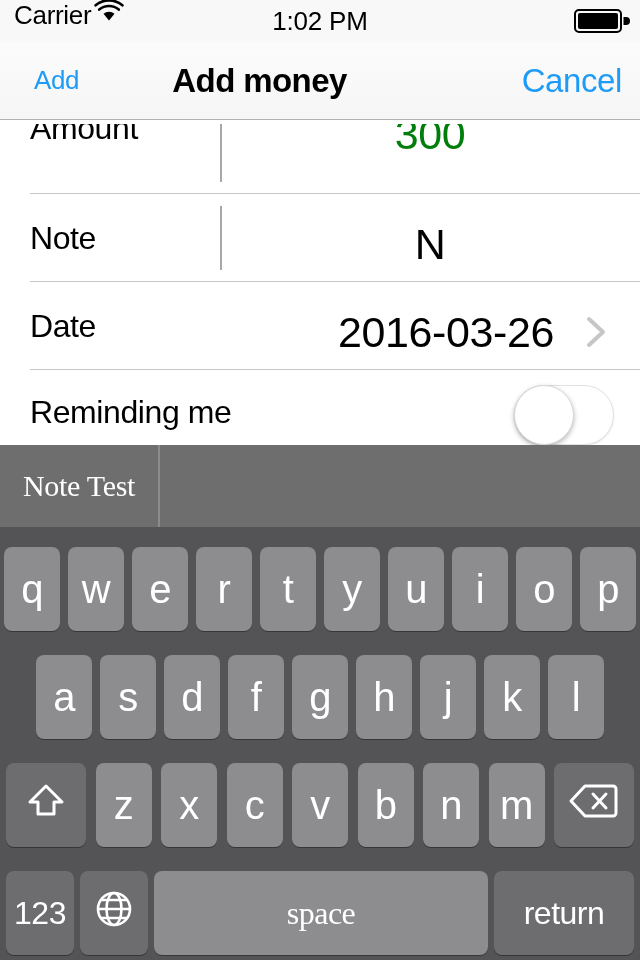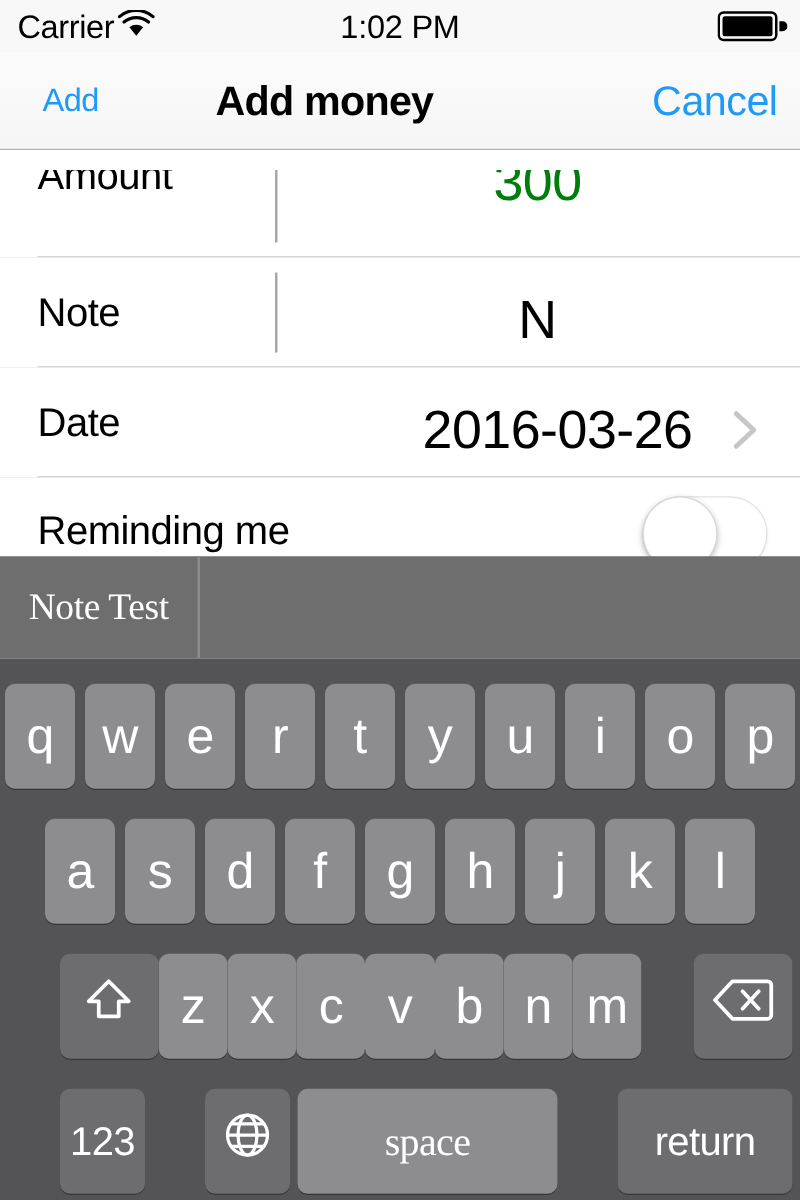--- a/index.html
+++ b/index.html
@@ -11,21 +11,21 @@
     overflow:hidden;
   }
   #screen { position:relative; width:640px; height:960px; overflow:hidden; }
 
   
   .statusbar {
     position:absolute; left:0; top:0; width:640px; height:42px;
     background:#f8f8f8;
     display:flex; align-items:center;
   }
-  .sb-left { position:absolute; left:14px; top:0; height:42px; display:flex; align-items:center; gap:3px; }
+  .sb-left { position:absolute; left:14px; top:0; height:42px; display:flex; align-items:flex-start; gap:3px; }
   .sb-carrier { font-size:26px; color:#000; letter-spacing:-0.3px; }
   .sb-wifi { display:block; }
   .sb-center {
     position:absolute; left:0; top:0; width:640px; height:42px;
     display:flex; align-items:center; justify-content:center;
   }
   .sb-time { font-size:26px; color:#000; font-weight:400; letter-spacing:-0.2px; }
   .sb-right { position:absolute; right:10px; top:0; height:42px; display:flex; align-items:center; }
 
   
@@ -37,21 +37,21 @@
   }
   .nav-left { position:absolute; left:34px; font-size:26px; color:#1e9bf7; letter-spacing:-0.4px; }
   .nav-title {
     position:absolute; left:0; width:519px; text-align:center;
     font-size:33px; font-weight:bold; color:#000; letter-spacing:-0.6px;
   }
   .nav-right { position:absolute; right:18px; font-size:33px; color:#1e9bf7; letter-spacing:-0.4px; }
 
   
   .form {
-    position:absolute; left:0; top:136px; width:640px; height:325px;
+    position:absolute; left:0; top:124px; width:640px; height:325px;
     background:#fca5a5; overflow:hidden;
   }
   .row { position:relative; width:640px; background:#fff; }
   .row-sep { position:absolute; left:30px; right:0; bottom:0; height:1px; background:#c8c8c8; }
   .row-vsep { position:absolute; left:220px; width:2px; background:#a8a8a8; }
   .row-label {
     position:absolute; left:30px; font-size:32px; color:#000; letter-spacing:-0.4px;
   }
   .row-value {
     position:absolute; font-size:43px; color:#000; letter-spacing:-0.4px;
@@ -113,21 +113,21 @@
   #krow2 { top:128px; }
   #krow3 { top:236px; }
   #krow4 { top:344px; }
 
   .key {
     height:84px; border-radius:8px; background:#8d8d8f;
     box-shadow:0 1px 0 rgba(0,0,0,0.35);
     display:flex; align-items:center; justify-content:center;
     color:#ffffff; font-size:40px; font-weight:300; letter-spacing:-0.5px;
   }
-  .key.dark { background:#6d6d70;margin-left:42px; }
+  .key.dark { background:#6d6d70; }
   .key.space { background:#8d8d8f; font-size:32px; }
   .key.wide-label { font-size:32px; }
 
   #krow1 { padding:0 4px; justify-content:space-between; }
   #krow1 .key { width:56px; }
   #krow2 { padding:0 36px; justify-content:space-between; }
   #krow2 .key { width:56px; }
   #krow3 { padding:0 6px; justify-content:space-between; }
   #krow3 .key { width:56px; }
   #krow3 .key.mod { width:80px; }

